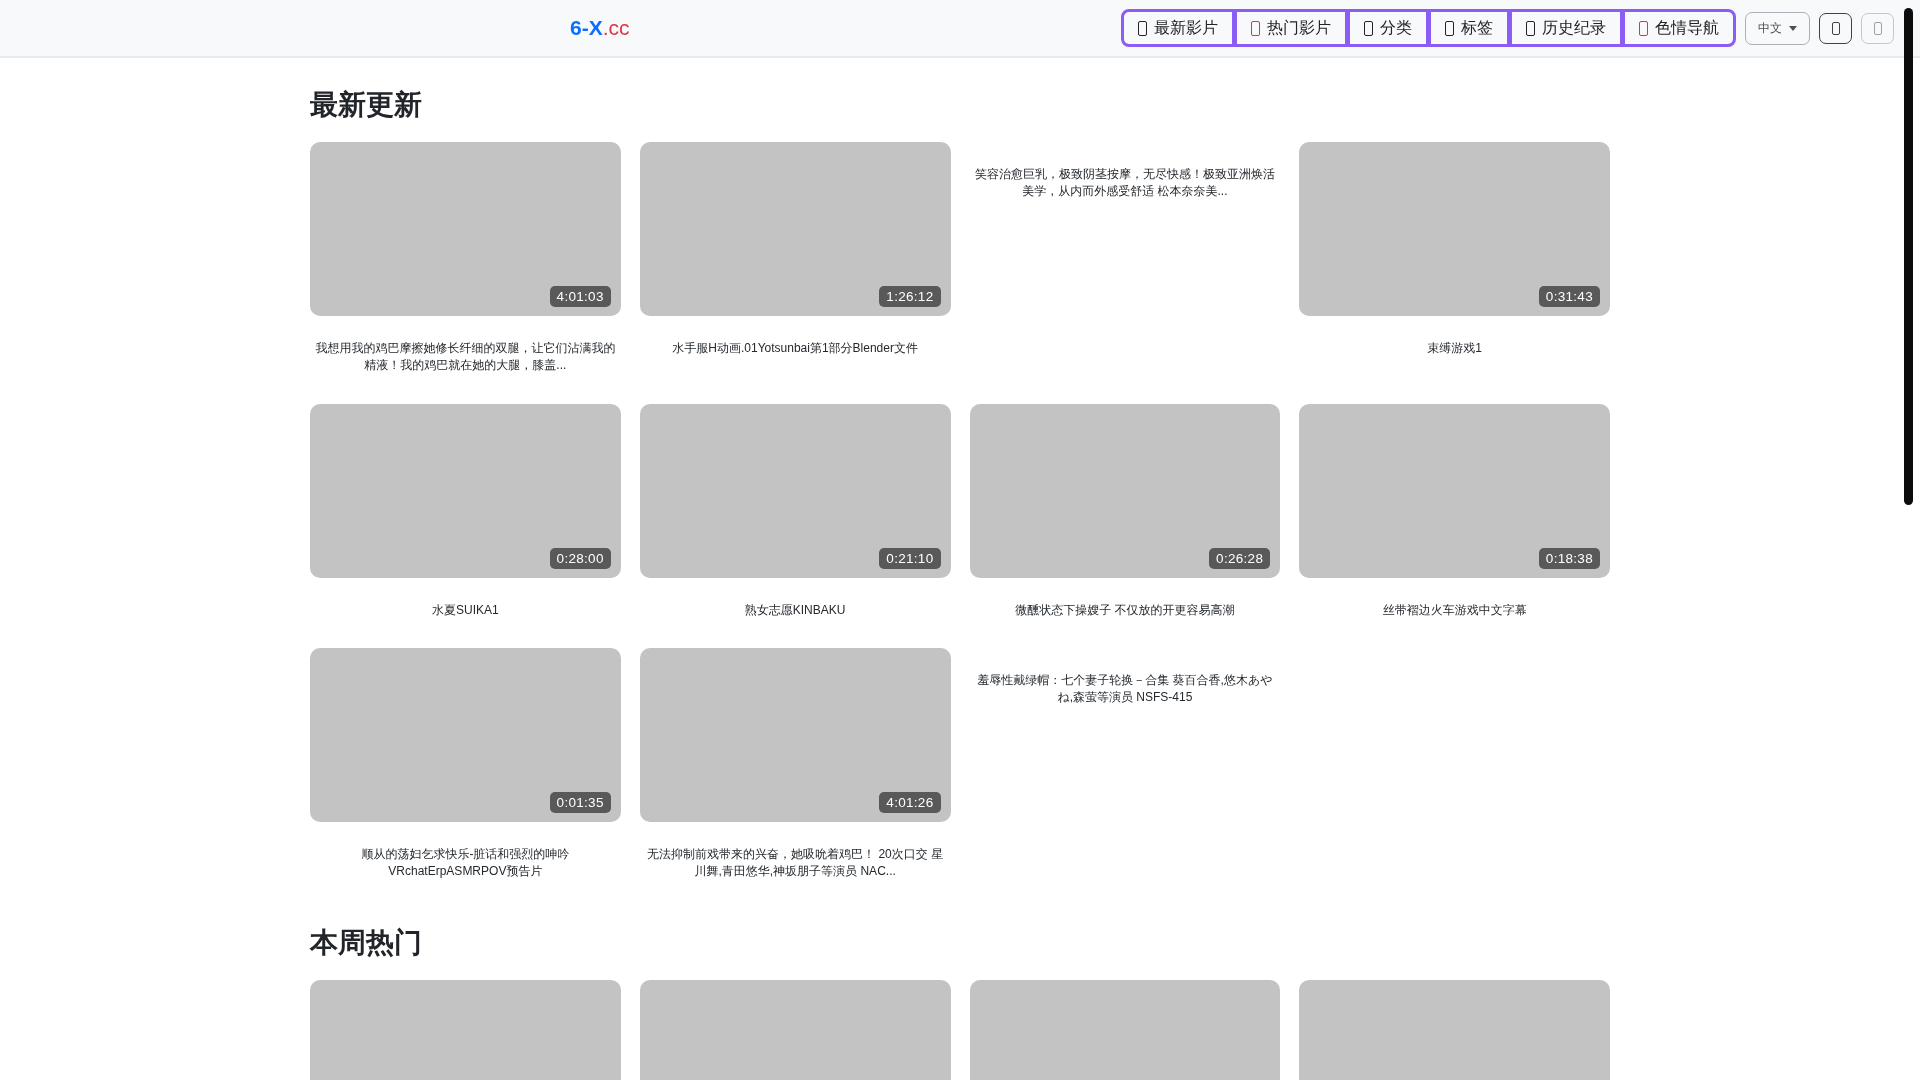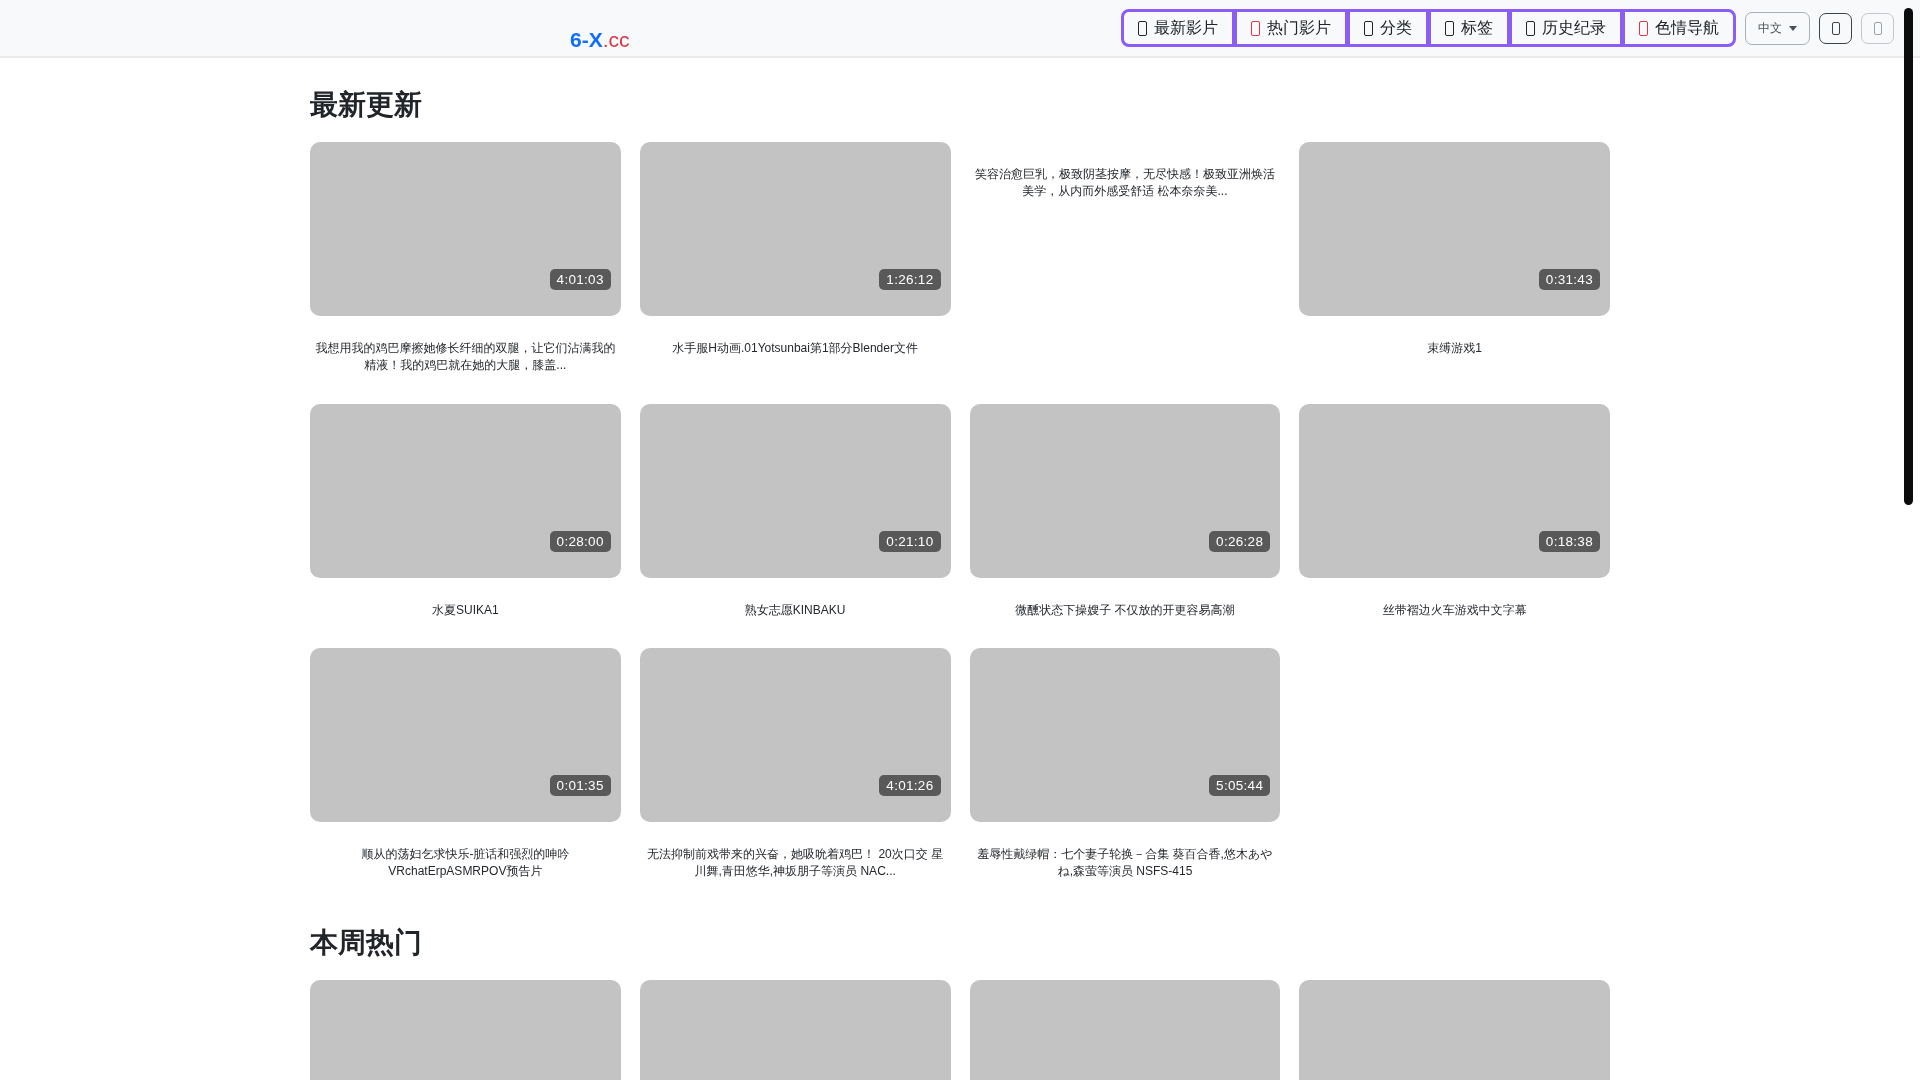--- a/index.html
+++ b/index.html
@@ -15,21 +15,21 @@
   .navbar {
     position: relative;
     height: 58px;
     background: #f8f9fa;
     border-bottom: 2px solid #e9eaec;
     width: 100%;
   }
   .brand {
     position: absolute;
     left: 570px;
-    top: 12px;
+    top: 0;
     height: 56px;
     display: flex;
     align-items: center;
     font-size: 21px;
     cursor: pointer;
     text-decoration: none;
   }
   .brand .brand-main { color: #0d6efd; font-weight: 700; }
   .brand .brand-suffix { color: #dc3545; font-weight: 400; }
 
@@ -127,21 +127,21 @@
   .video-thumb {
     position: relative;
     width: 100%;
     height: 174px;
     background: #c3c3c3;
     border-radius: 10px;
   }
   .duration-badge {
     position: absolute;
     right: 10px;
-    bottom: 26px;
+    bottom: 9px;
     background: #595959;
     color: #ffffff;
     font-size: 13.5px;
     padding: 3px 7px;
     border-radius: 5px;
     letter-spacing: 0.3px;
   }
   .video-title {
     margin-top: 24px;
     padding: 0 2px;
@@ -265,23 +265,20 @@
           </div>
           <div class="video-title">顺从的荡妇乞求快乐-脏话和强烈的呻吟 VRchatErpASMRPOV预告片</div>
         </div>
         <div class="video-card">
           <div class="video-thumb">
             <span class="duration-badge">4:01:26</span>
           </div>
           <div class="video-title">无法抑制前戏带来的兴奋，她吸吮着鸡巴！ 20次口交 星川舞,青田悠华,神坂朋子等演员 NAC...</div>
         </div>
         <div class="video-card">
-          <div class="video-thumb">
-            <span class="duration-badge">5:05:44</span>
-          </div>
           <div class="video-title">羞辱性戴绿帽：七个妻子轮换－合集 葵百合香,悠木あやね,森萤等演员 NSFS-415</div>
         </div>
       </div>
     </section>
     <section class="section">
       <h2 class="section-title">本周热门</h2>
       <div class="video-grid">
         <div class="video-card">
           <div class="video-thumb"></div>
         </div>

